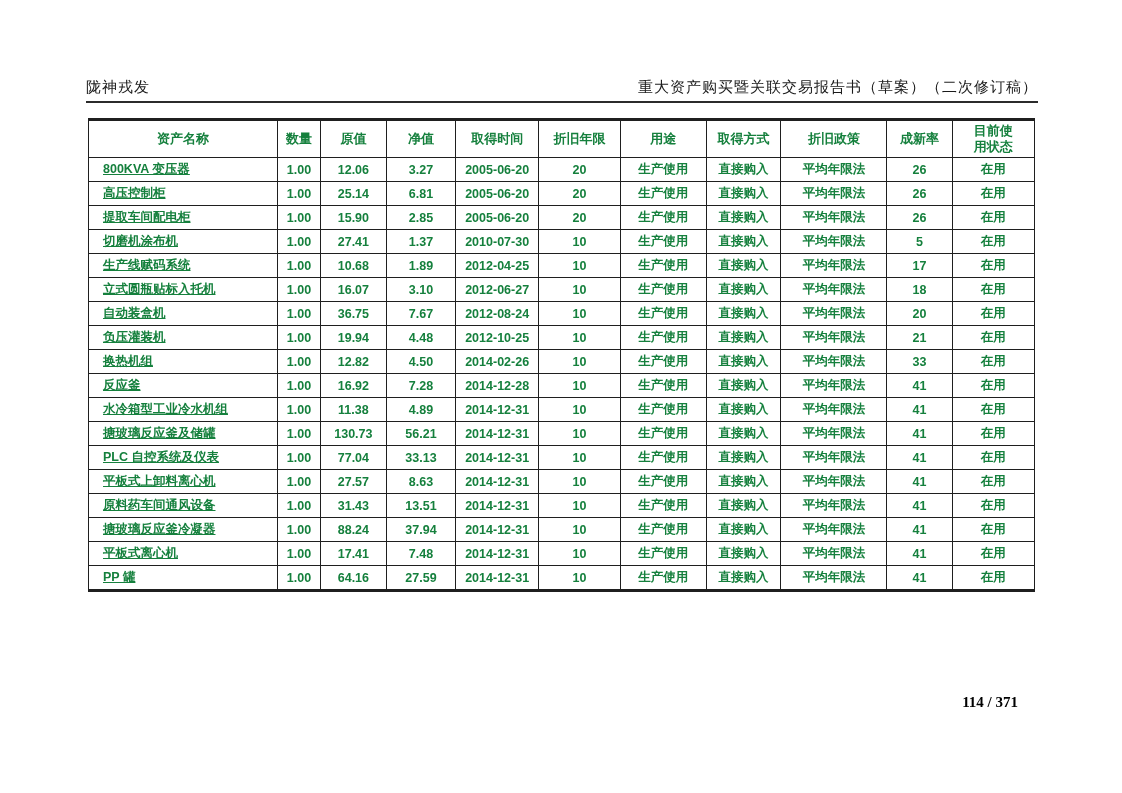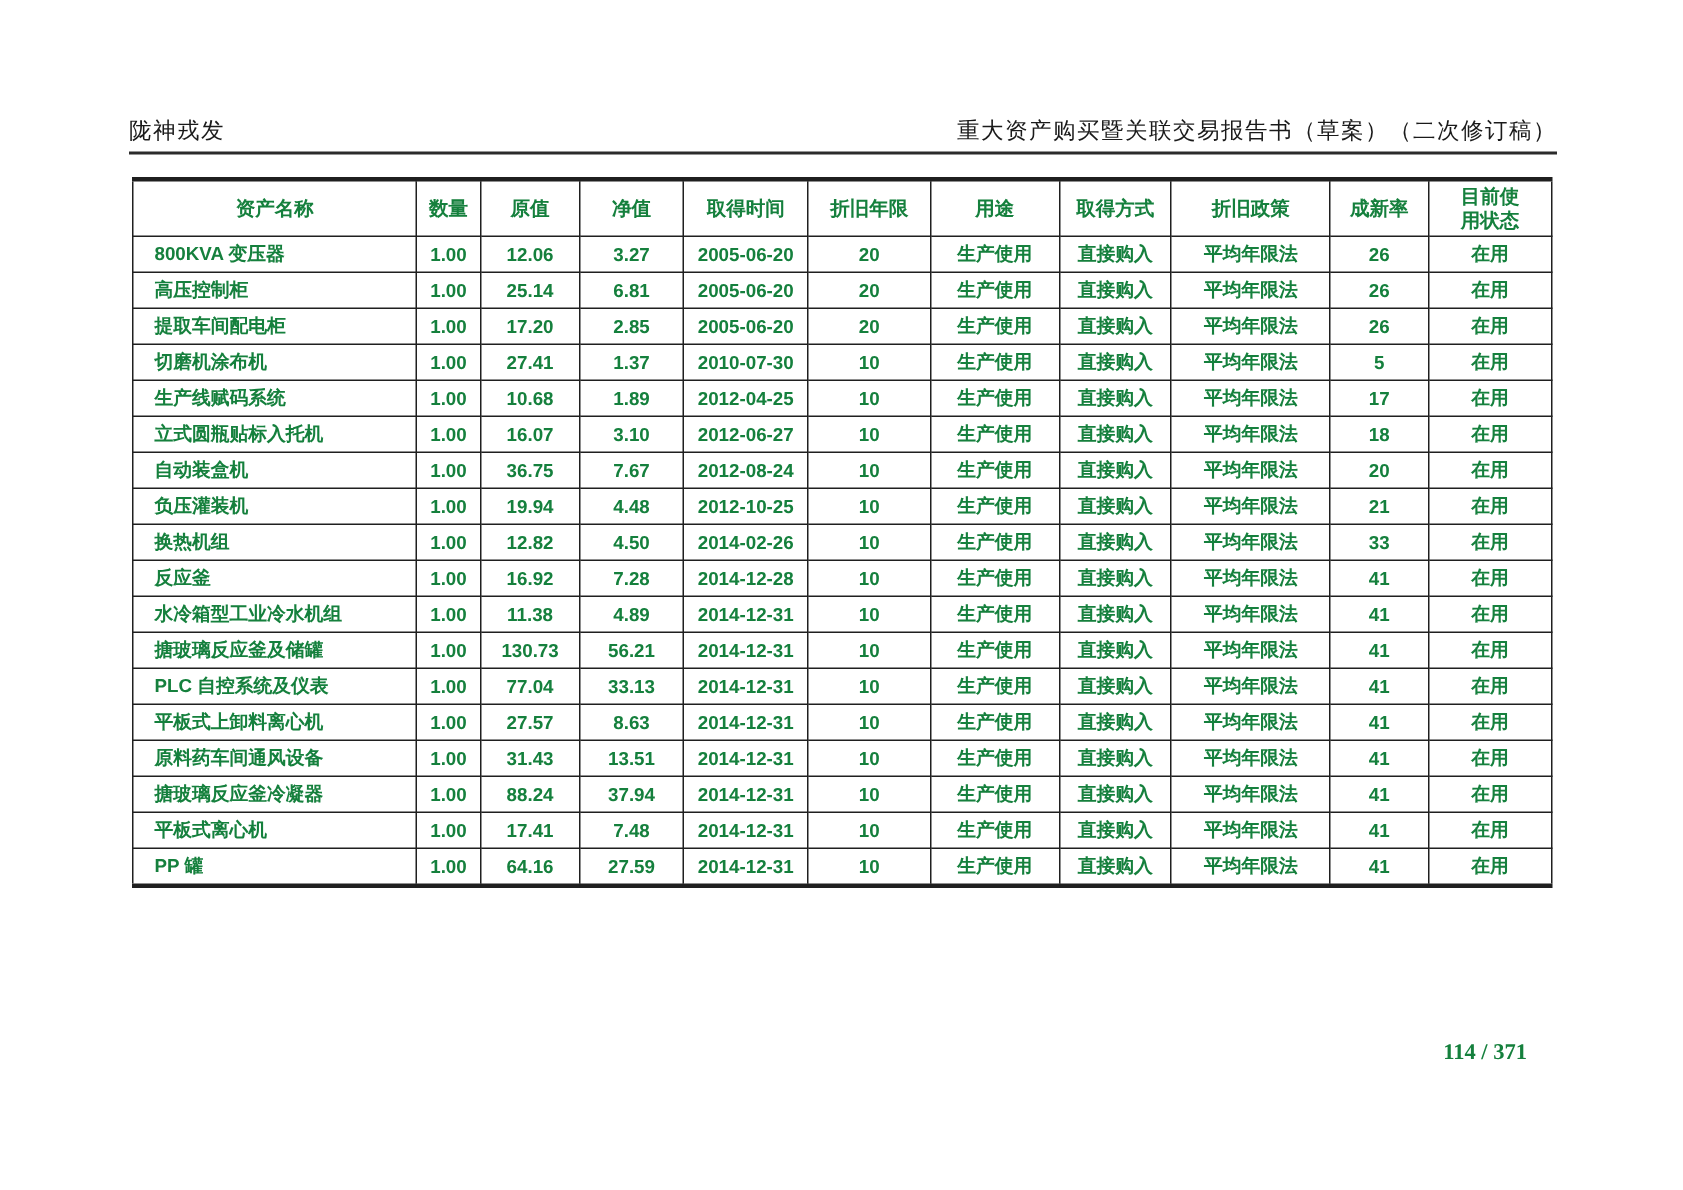--- a/index.html
+++ b/index.html
@@ -56,41 +56,42 @@
     white-space: pre-line;
   }
   .asset-table tbody td {
     height: 23px;
     font-size: 12.5px;
     white-space: nowrap;
   }
   .asset-table td.col0 {
     text-align: left;
     padding-left: 14px;
+    text-decoration: underline;
   }
   
   col.col0  { width: 20.0%; }
   col.col1  { width: 4.5%;  }
   col.col2  { width: 7.0%;  }
   col.col3  { width: 7.3%;  }
   col.col4  { width: 8.8%;  }
   col.col5  { width: 8.6%;  }
   col.col6  { width: 9.1%;  }
   col.col7  { width: 7.9%;  }
   col.col8  { width: 11.2%; }
   col.col9  { width: 6.9%;  }
   col.col10 { width: 8.7%;  }
   .page-number {
     position: absolute;
     top: 694px;
     right: 104px;
     font-size: 15px;
     font-weight: bold;
     font-family: "Liberation Serif", serif;
-    color: #15803d;
+    color: #000000;
   }
 </style>
 </head>
 <body>
 
 <div class="page">
 
   <div class="doc-header">
     <span>陇神戎发</span>
     <span>重大资产购买暨关联交易报告书（草案）（二次修订稿）</span>
@@ -149,21 +150,21 @@
           <td class="col5">20</td>
           <td class="col6">生产使用</td>
           <td class="col7">直接购入</td>
           <td class="col8">平均年限法</td>
           <td class="col9">26</td>
           <td class="col10">在用</td>
         </tr>
         <tr>
           <td class="col0">提取车间配电柜</td>
           <td class="col1">1.00</td>
-          <td class="col2">17.20</td>
+          <td class="col2">15.90</td>
           <td class="col3">2.85</td>
           <td class="col4">2005-06-20</td>
           <td class="col5">20</td>
           <td class="col6">生产使用</td>
           <td class="col7">直接购入</td>
           <td class="col8">平均年限法</td>
           <td class="col9">26</td>
           <td class="col10">在用</td>
         </tr>
         <tr>

